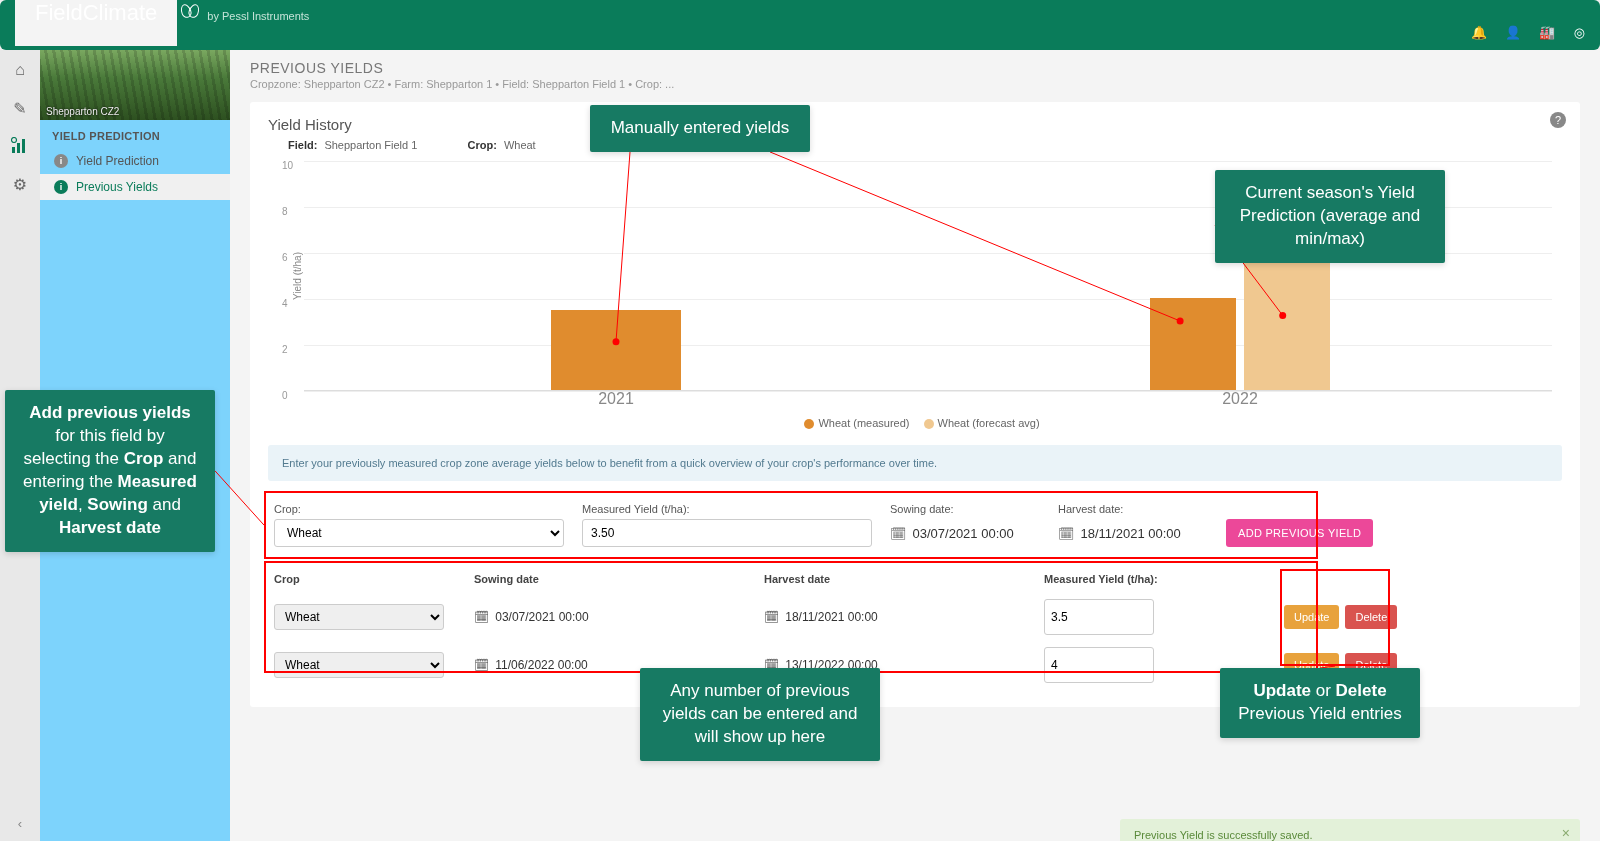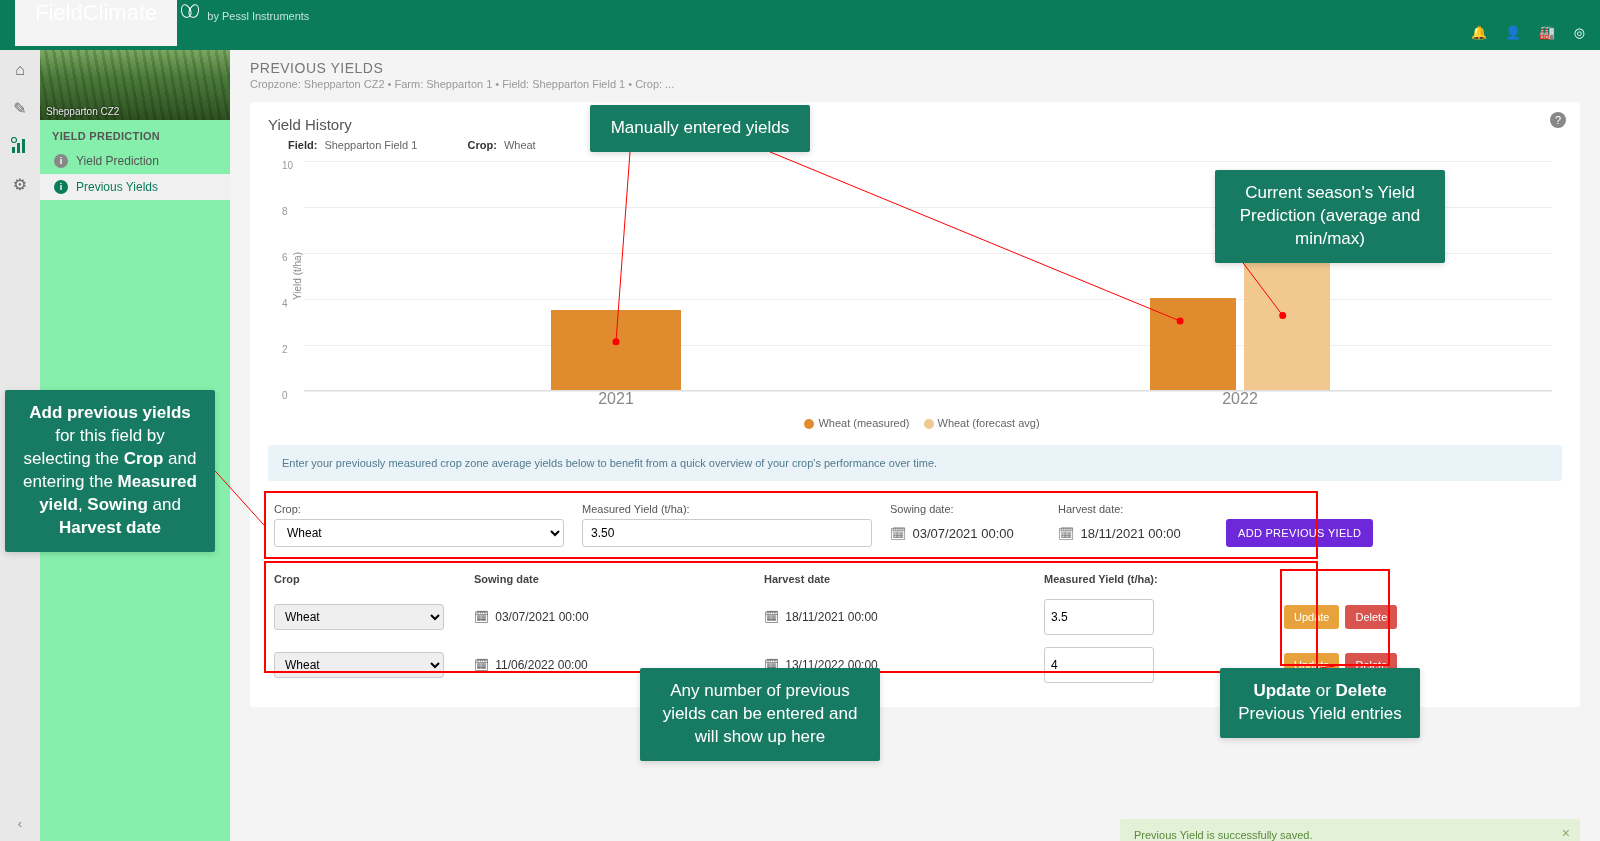--- a/index.html
+++ b/index.html
@@ -1,33 +1,33 @@
 <!DOCTYPE html>
 <html><head>
 <meta charset="utf-8">
 <style>
 * { box-sizing: border-box; margin: 0; padding: 0; }
 body { font-family: Arial, sans-serif; font-size: 13px; background: #f0f0f0; color: #333; }
-.topbar { background: #0a7c5a; height: 50px; display: flex; align-items: flex-end; padding: 0 15px 4px; position: relative; }
+.topbar { background: #0a7c5a; height: 50px; display: flex; align-items: flex-end; padding: 0 15px 4px; position: relative; border-radius: 6px; }
 .topbar .version { position: absolute; top: 2px; left: 15px; font-size: 10px; color: #a8d4c5; }
 .logo { color: #fff; font-size: 22px; font-weight: 300; display: flex; align-items: baseline; gap: 4px; }
 .logo .main { font-weight: 400; }
 .logo .leaf { display: inline-block; width: 18px; height: 18px; position: relative; }
 .logo .leaf::before, .logo .leaf::after { content: ""; position: absolute; width: 8px; height: 12px; border: 1.5px solid #fff; border-radius: 50% 50% 50% 50%/60% 60% 40% 40%; bottom: 2px; }
 .logo .leaf::before { left: 0; transform: rotate(-20deg); }
 .logo .leaf::after { right: 0; transform: rotate(20deg); }
 .logo .sub { font-size: 11px; color: #c5e4d8; margin-left: 4px; }
 .top-icons { margin-left: auto; display: flex; gap: 18px; color: #fff; align-items: center; padding-bottom: 6px; }
 .top-icons > * { cursor: pointer; }
 .layout { display: flex; min-height: calc(100vh - 50px); }
 .rail { width: 40px; background: #e8e8e8; display: flex; flex-direction: column; align-items: center; padding-top: 8px; gap: 14px; position: relative; }
 .rail-icon { width: 24px; height: 24px; display: flex; align-items: center; justify-content: center; cursor: pointer; color: #666; font-size: 16px; }
 .rail-icon.active { color: #0a7c5a; }
 .rail-collapse { position: absolute; bottom: 10px; color: #888; cursor: pointer; }
-.sidepanel { width: 190px; background: #86efac; }
+.sidepanel { width: 190px; background: #7dd3fc; }
 .field-img { width: 100%; height: 70px; background: linear-gradient(180deg, #7aa860 0%, #4a7a3a 40%, #2d5020 100%); position: relative; overflow: hidden; }
 .field-img::before { content: ""; position: absolute; inset: 0; background: repeating-linear-gradient(80deg, rgba(0,0,0,0.15) 0 3px, transparent 3px 8px); }
 .field-img .caption { position: absolute; bottom: 3px; left: 6px; color: #eee; font-size: 10px; text-shadow: 0 0 2px #000; }
 .side-title { font-size: 11px; font-weight: bold; color: #555; padding: 10px 12px 6px; letter-spacing: .3px; }
 .side-item { display: flex; align-items: center; gap: 8px; padding: 6px 14px; font-size: 12px; color: #555; cursor: pointer; }
 .side-item.active { background: #f0f0f0; color: #0a7c5a; }
 .side-item .dot { width: 14px; height: 14px; border-radius: 50%; background: #888; color: #fff; display: inline-flex; align-items: center; justify-content: center; font-size: 9px; font-weight: bold; }
 .side-item.active .dot { background: #0a7c5a; }
 .main { flex: 1; padding: 10px 20px 20px; background: #f4f4f4; overflow: visible; position: relative; }
 .page-head h1 { font-size: 14px; font-weight: normal; color: #777; letter-spacing: .5px; }
@@ -50,21 +50,21 @@
 .xcat { position: absolute; bottom: -18px; width: 100%; text-align: center; font-size: 16px; color: #888; }
 .legend { text-align: center; font-size: 11px; color: #666; margin-top: 26px; }
 .legend .sw { display: inline-block; width: 10px; height: 10px; border-radius: 50%; margin: 0 4px 0 14px; vertical-align: middle; }
 .infobox { background: #eaf3f8; color: #527a8f; font-size: 11px; padding: 12px 14px; border-radius: 3px; margin-top: 16px; }
 .form-row { display: flex; gap: 18px; align-items: flex-end; margin-top: 14px; padding: 8px 6px; }
 .form-col { display: flex; flex-direction: column; gap: 4px; }
 .form-col label { font-size: 11px; color: #555; }
 .form-col select, .form-col input { height: 28px; border: 1px solid #ccc; border-radius: 3px; padding: 0 8px; font-size: 12px; background: #fff; }
 .date-input { display: flex; align-items: center; gap: 6px; height: 28px; }
 .date-input .cal { color: #555; font-size: 13px; }
-.btn-add { background: #6d28d9; color: #fff; border: none; height: 28px; padding: 0 12px; font-size: 11px; border-radius: 3px; cursor: pointer; letter-spacing: .3px; }
+.btn-add { background: #ec4899; color: #fff; border: none; height: 28px; padding: 0 12px; font-size: 11px; border-radius: 3px; cursor: pointer; letter-spacing: .3px; }
 .tbl { margin-top: 10px; }
 .tbl-head { display: flex; padding: 8px 6px; font-size: 11px; font-weight: bold; color: #444; }
 .tbl-row { display: flex; padding: 6px 6px; align-items: center; font-size: 12px; }
 .tc-crop { width: 200px; }
 .tc-sow { width: 290px; }
 .tc-harv { width: 280px; }
 .tc-yield { width: 200px; }
 .tc-act { flex: 1; display: flex; gap: 6px; justify-content: flex-start; padding-left: 40px; }
 .tbl-row select { width: 170px; height: 26px; border: 1px solid #ccc; border-radius: 3px; padding: 0 6px; font-size: 12px; }
 .tbl-row input[type=number] { width: 110px; height: 36px; border: 1px solid #ccc; border-radius: 3px; padding: 0 6px; font-size: 12px; }

